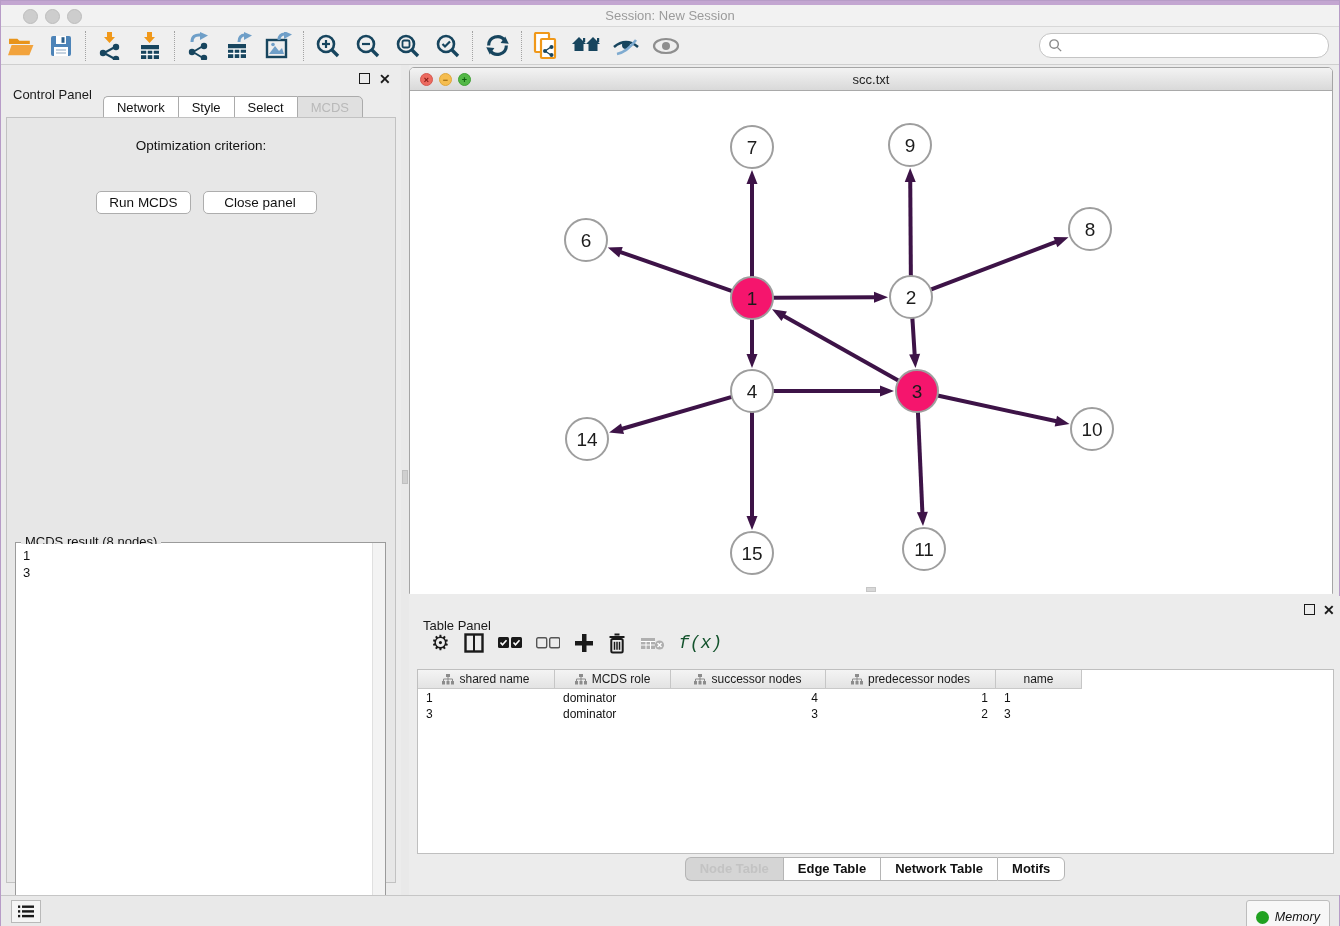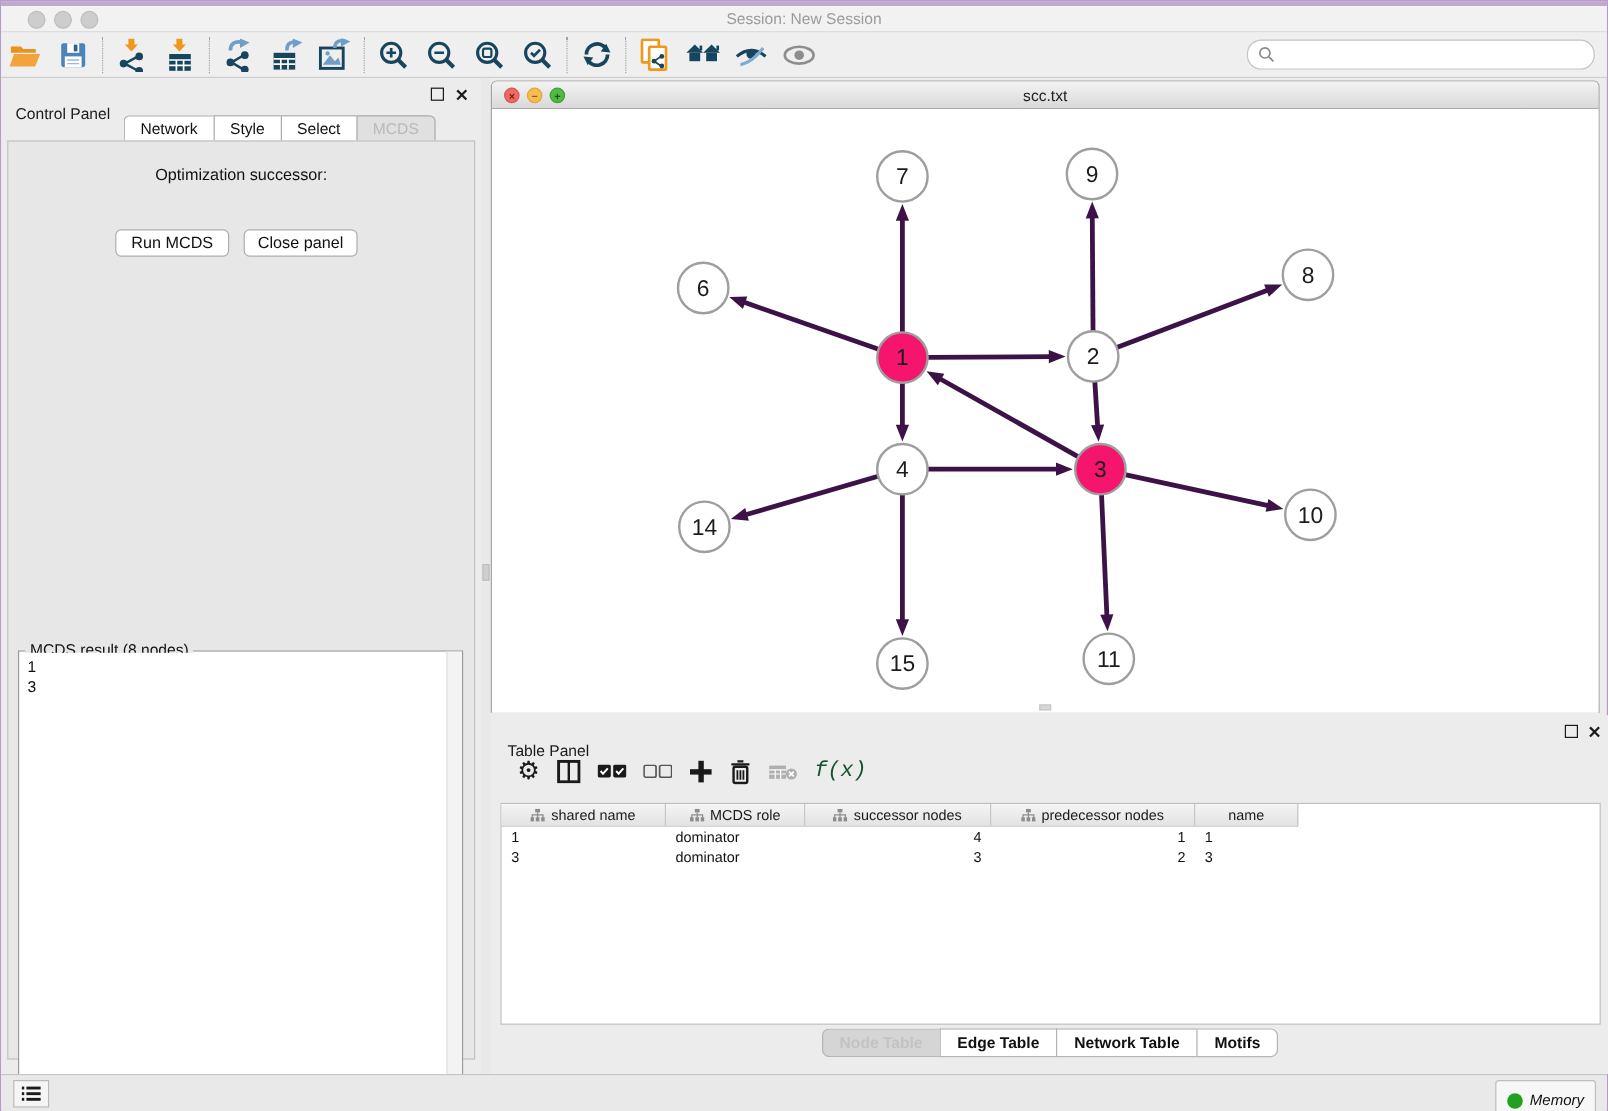--- a/index.html
+++ b/index.html
@@ -264,23 +264,23 @@
       <span class="wbtn" style="left:358px"><span class="float-btn"></span></span>
       <span class="wbtn" style="left:378px; font-weight:bold; font-size:14px;">✕</span>
     </div>
     <div class="tabs-row">
       <div class="tab">Network</div>
       <div class="tab">Style</div>
       <div class="tab">Select</div>
       <div class="tab active">MCDS</div>
     </div>
     <div class="cpanel-box">
-      <div class="opt-label">Optimization successor:</div>
+      <div class="opt-label">Optimization criterion:</div>
       <div class="cbtn" style="left:89px; width:95px;">Run MCDS</div>
-      <div class="cbtn" style="left:196px; width:95px;">Close panel</div>
+      <div class="cbtn" style="left:196px; width:114px;">Close panel</div>
       <div class="result-fs">
         <span class="result-legend">MCDS result (8 nodes)</span>
         <div class="result-body" id="result-body">
             <div>1</div>
             <div>3</div>
           </div>
         <div class="result-scroll"></div>
       </div>
     </div>
   </div>

